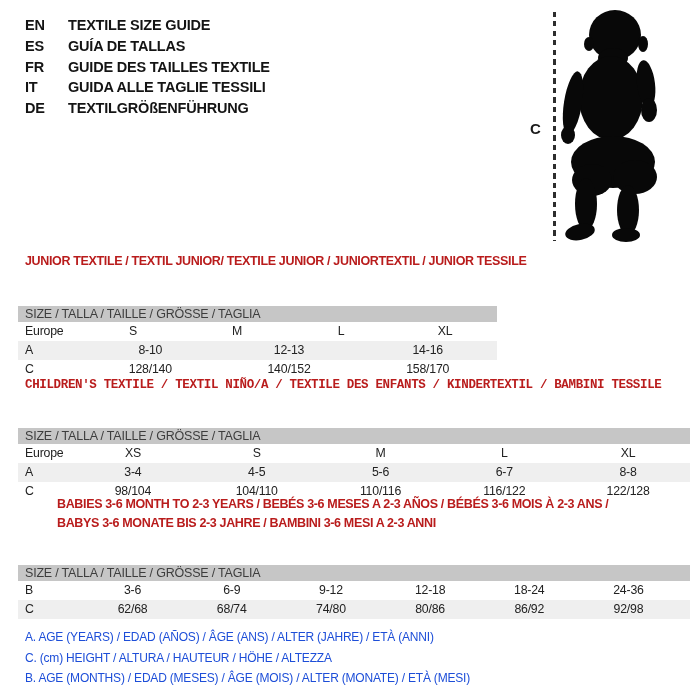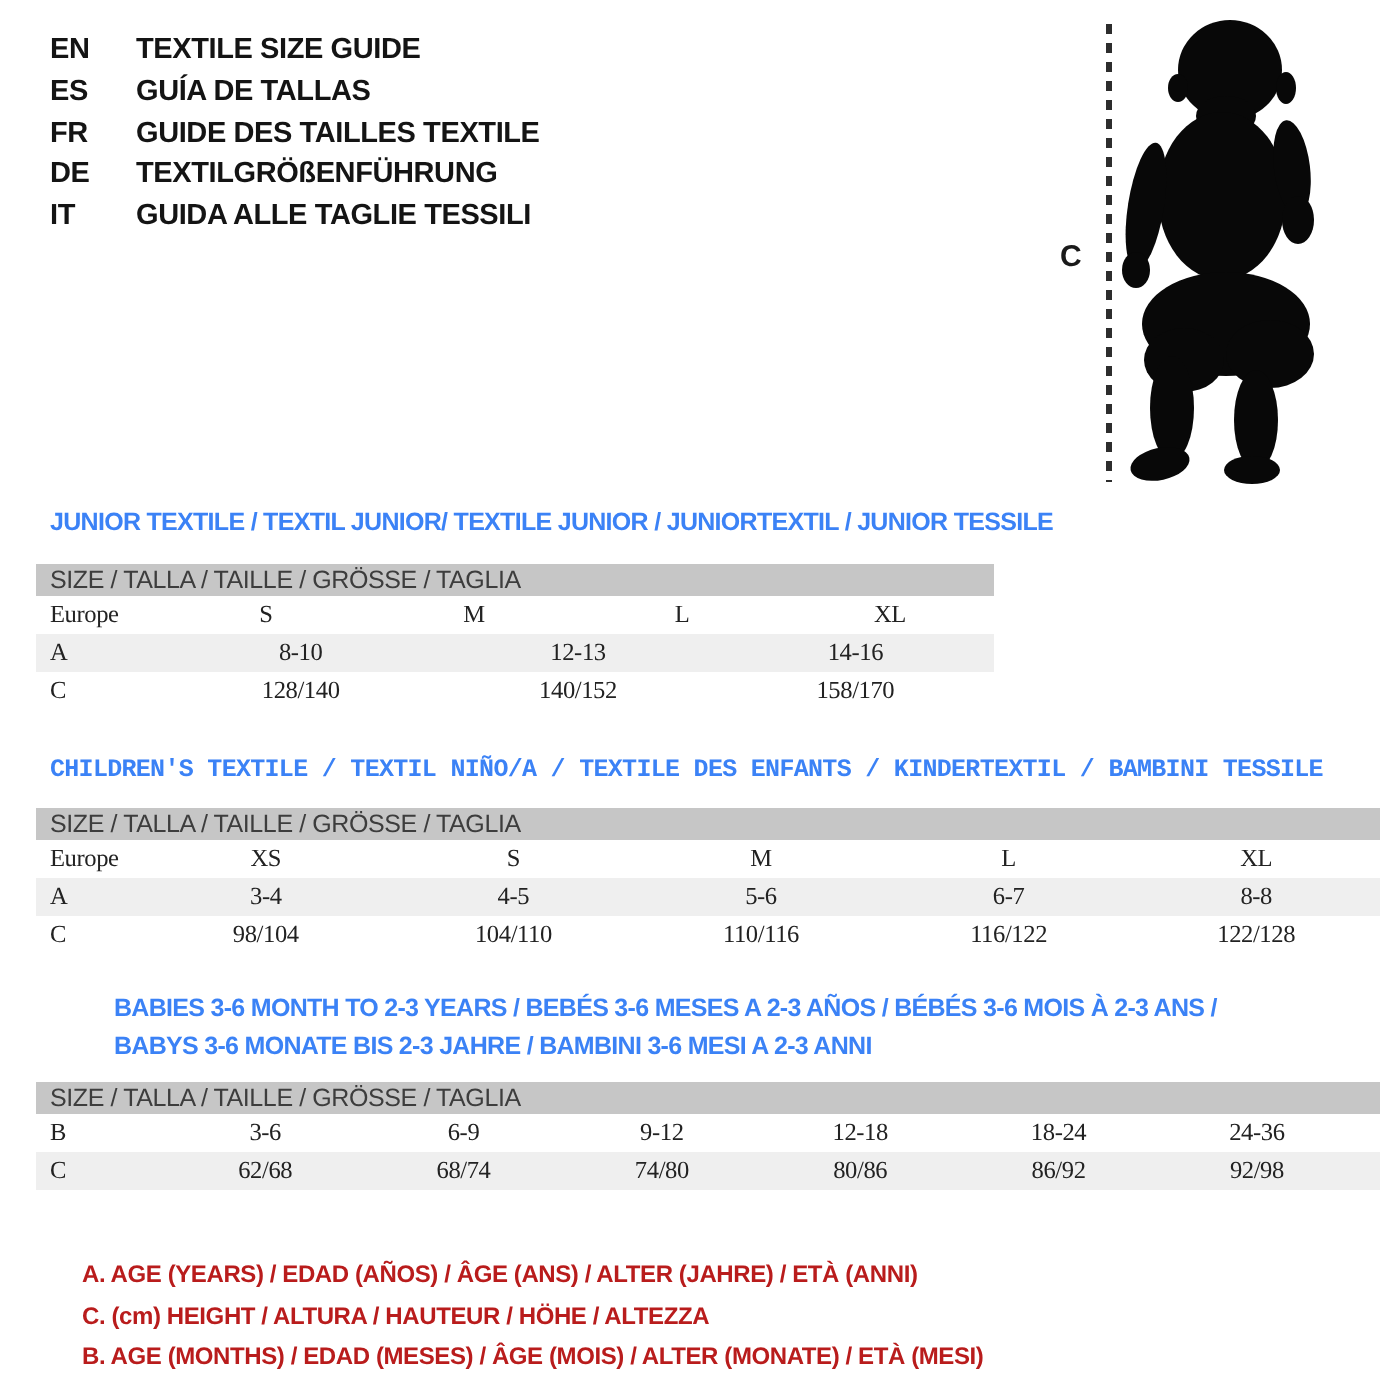--- a/index.html
+++ b/index.html
@@ -14,71 +14,71 @@
   .lang-code{width:43px;}
 
   
   .fig-line{position:absolute;left:553px;top:12px;width:3px;height:229px;
             background:repeating-linear-gradient(to bottom,#2d2d2d 0 5px,transparent 5px 9.5px);}
   .fig-c{position:absolute;left:530px;top:120px;font-weight:bold;font-size:15px;color:#1a1a1a;}
   .baby{position:absolute;left:556px;top:6px;}
 
   
   .sec-title{position:absolute;left:25px;font-weight:bold;font-size:12.5px;
-             letter-spacing:-0.35px;color:#3b82f6;white-space:nowrap;line-height:18.5px;}
+             letter-spacing:-0.35px;color:#b91c1c;white-space:nowrap;line-height:18.5px;}
   .t1-title{top:252px;}
   .t2-title{top:376px;font-family:Liberation Mono, monospace;}
   .t3-title{top:495px;margin-left:32px;}
 
   
   .tbl{position:absolute;left:18px;}
   .tbl-1{top:282px;width:479px;}
   .tbl-2{top:404px;width:672px;}
   .tbl-3{top:541px;width:672px;}
   .bar{height:16px;background:#c6c6c6;font-size:12.5px;color:#3d3d3d;
-       line-height:16px;padding-left:7px;letter-spacing:-0.2px;}
+       line-height:16px;padding-left:7px;letter-spacing:-0.2px;margin-top:24px;}
   .trow{display:flex;height:19px;line-height:19px;font-size:12.3px;
-        color:#222222;letter-spacing:-0.2px;font-family:Liberation Serif, serif;}
+        color:#222222;letter-spacing:-0.2px;}
   .trow.shaded{background:#efefef;}
   .tlabel{box-sizing:border-box;padding-left:7px;}
   .tbl-1 .tlabel{width:63px;}
   .tbl-2 .tlabel{width:53px;}
   .tbl-3 .tlabel{width:65px;}
   .tbl-3 .trow{padding-right:12px;}
   .tcell{flex:1;text-align:center;}
 
   
-  .foot{position:absolute;left:25px;top:627px;font-weight:bold;font-size:12px;
-        line-height:20.5px;letter-spacing:-0.2px;color:#b91c1c;margin-left:16px;}
+  .foot{position:absolute;left:25px;top:627px;font-weight:normal;font-size:12px;
+        line-height:20.5px;letter-spacing:-0.2px;color:#1d4ed8;}
 </style>
 </head>
 <body>
 
 <div class="page">
 
   <div class="lang">
     <div class="lang-row">
       <span class="lang-code">EN</span>
       <span>TEXTILE SIZE GUIDE</span>
     </div>
     <div class="lang-row">
       <span class="lang-code">ES</span>
       <span>GUÍA DE TALLAS</span>
     </div>
     <div class="lang-row">
       <span class="lang-code">FR</span>
       <span>GUIDE DES TAILLES TEXTILE</span>
     </div>
     <div class="lang-row">
+      <span class="lang-code">IT</span>
+      <span>GUIDA ALLE TAGLIE TESSILI</span>
+    </div>
+    <div class="lang-row">
       <span class="lang-code">DE</span>
       <span>TEXTILGRÖßENFÜHRUNG</span>
-    </div>
-    <div class="lang-row">
-      <span class="lang-code">IT</span>
-      <span>GUIDA ALLE TAGLIE TESSILI</span>
     </div>
   </div>
 
   <div class="fig-line"></div>
   <div class="fig-c">C</div>
   <svg class="baby" width="112" height="238" viewBox="0 0 112 238" xmlns="http://www.w3.org/2000/svg">
     <g fill="#080808">
       <ellipse cx="59" cy="29" rx="26" ry="25"></ellipse>
       <ellipse cx="33" cy="38" rx="5" ry="7"></ellipse>
       <ellipse cx="87" cy="38" rx="5" ry="8"></ellipse>

